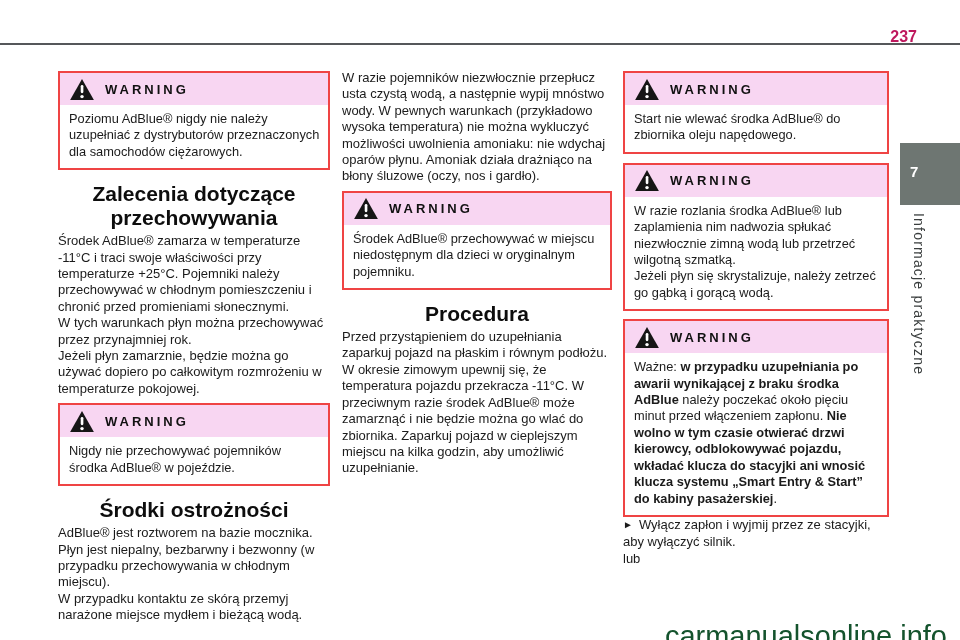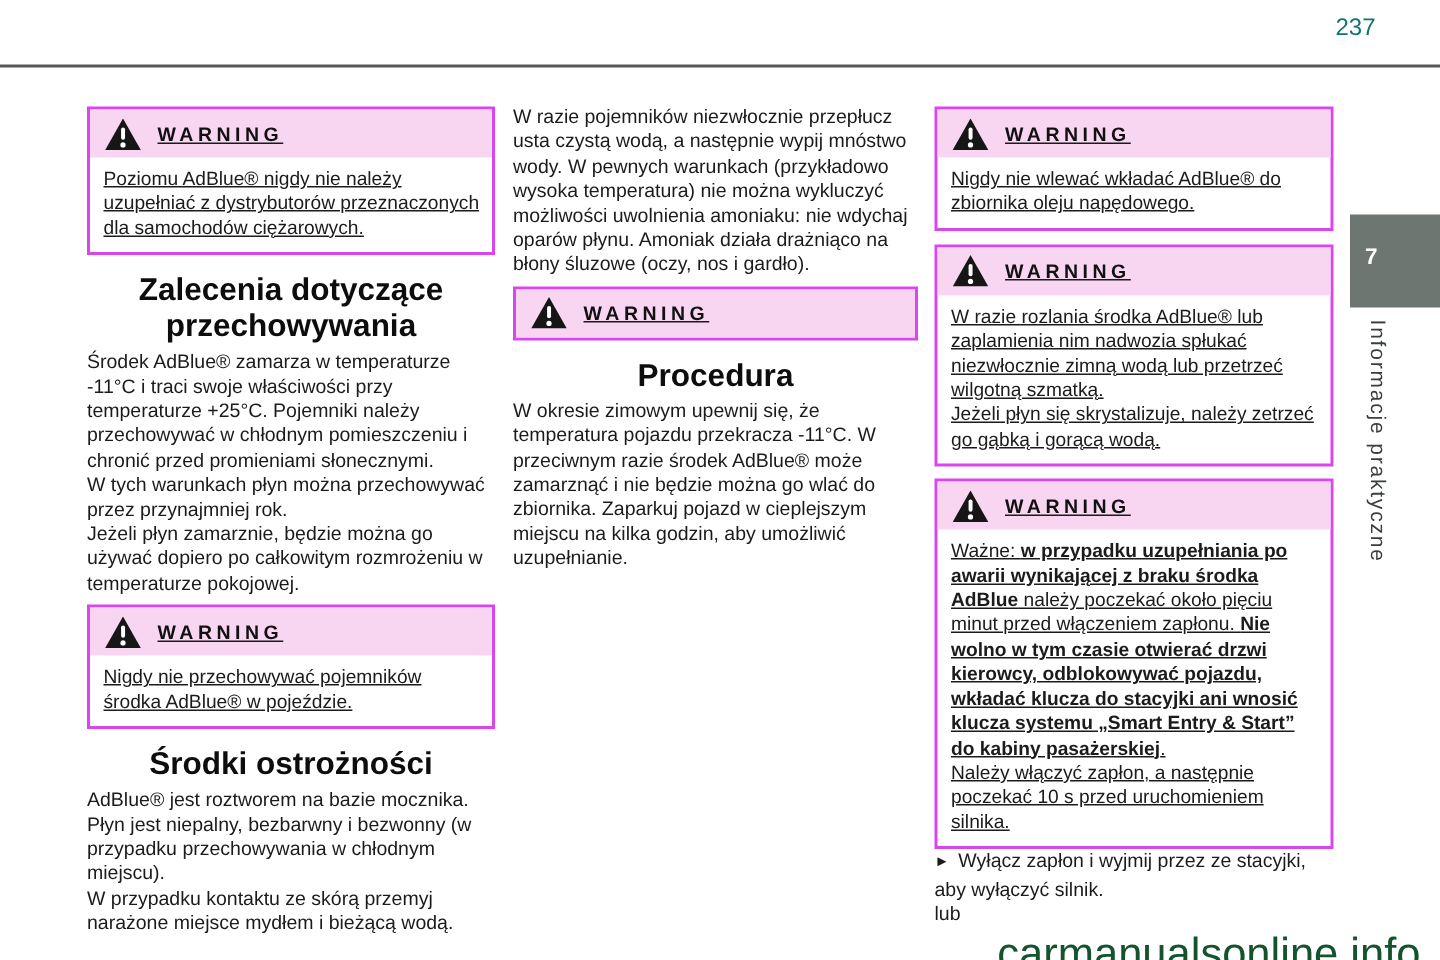--- a/index.html
+++ b/index.html
@@ -2,27 +2,27 @@
 <html><head>
 <meta charset="utf-8">
 <style>
   html,body{margin:0;padding:0;}
   body{
     width:960px;height:640px;position:relative;overflow:hidden;
     background:#ffffff;color:#1b1b1b;
     font-family:"Liberation Sans","DejaVu Sans",sans-serif;
   }
   .rule{position:absolute;left:0;top:43px;width:960px;height:2px;background:#55575a;}
-  .pagenum{position:absolute;top:10px;left:857px;width:60px;text-align:right;
-    font-size:16px;font-weight:normal;color:#0f766e;}
+  .pagenum{position:absolute;top:28px;left:857px;width:60px;text-align:right;
+    font-size:16px;font-weight:bold;color:#be185d;}
   .col{position:absolute;top:71px;display:flex;flex-direction:column;}
   #col1{left:58px;width:272px;}
   #col2{left:342px;width:270px;top:70px;}
   #col3{left:623px;width:266px;}
-  .wbox{border:2px solid #d946ef;background:#fff;text-decoration:underline;}
+  .wbox{border:2px solid #ef4444;background:#fff;}
   .whead{background:#f8d6f2;display:flex;align-items:center;gap:11px;padding:5px 10px;height:22px;}
   .whead svg{width:24px;height:21px;flex:0 0 auto;}
   .wtitle{font-size:13px;font-weight:bold;letter-spacing:3px;color:#111;}
   .wbody{padding:6px 8px 8px 9px;font-size:12.8px;line-height:16.4px;color:#1b1b1b;}
   .wbody p{margin:0;}
   h2{font-size:21px;line-height:24px;font-weight:bold;color:#0d0d0d;margin:12px 0 3px;text-align:center;}
   p.body{font-size:13px;line-height:16.4px;margin:0;}.mt6{margin-top:6px;}.mt8{margin-top:8px;}
   .mt9{margin-top:9px;}
   .b{font-weight:bold;}
   .arrow{font-size:10px;margin-right:6px;position:relative;top:-1px;}
@@ -82,38 +82,42 @@
 
   <div class="wbox mt6">
     <div class="whead">
       <svg viewBox="0 0 26 23">
           <path d="M13 0 L26 23 L0 23 Z" fill="#161616"></path>
           <rect x="11.6" y="6.5" width="2.9" height="9" rx="1.4" fill="#fff"></rect>
           <circle cx="13" cy="19.3" r="1.9" fill="#fff"></circle>
         </svg>
       <span class="wtitle">WARNING</span>
     </div>
+    <div class="wbody">
+      <p>Środek AdBlue® przechowywać w miejscu niedostępnym dla dzieci w oryginalnym pojemniku.</p>
+    </div>
   </div>
 
   <h2>Procedura</h2>
+  <p class="body">Przed przystąpieniem do uzupełniania zaparkuj pojazd na płaskim i równym podłożu.</p>
   <p class="body">W okresie zimowym upewnij się, że temperatura pojazdu przekracza -11°C. W przeciwnym razie środek AdBlue® może zamarznąć i nie będzie można go wlać do zbiornika. Zaparkuj pojazd w cieplejszym miejscu na kilka godzin, aby umożliwić uzupełnianie.</p>
 </div>
 
 <div class="col" id="col3">
   <div class="wbox">
     <div class="whead">
       <svg viewBox="0 0 26 23">
           <path d="M13 0 L26 23 L0 23 Z" fill="#161616"></path>
           <rect x="11.6" y="6.5" width="2.9" height="9" rx="1.4" fill="#fff"></rect>
           <circle cx="13" cy="19.3" r="1.9" fill="#fff"></circle>
         </svg>
       <span class="wtitle">WARNING</span>
     </div>
     <div class="wbody">
-      <p>Nigdy nie wlewać wkładać AdBlue® do zbiornika oleju napędowego.</p>
+      <p>Start nie wlewać środka AdBlue® do zbiornika oleju napędowego.</p>
     </div>
   </div>
 
   <div class="wbox mt9">
     <div class="whead">
       <svg viewBox="0 0 26 23">
           <path d="M13 0 L26 23 L0 23 Z" fill="#161616"></path>
           <rect x="11.6" y="6.5" width="2.9" height="9" rx="1.4" fill="#fff"></rect>
           <circle cx="13" cy="19.3" r="1.9" fill="#fff"></circle>
         </svg>
@@ -129,21 +133,20 @@
     <div class="whead">
       <svg viewBox="0 0 26 23">
           <path d="M13 0 L26 23 L0 23 Z" fill="#161616"></path>
           <rect x="11.6" y="6.5" width="2.9" height="9" rx="1.4" fill="#fff"></rect>
           <circle cx="13" cy="19.3" r="1.9" fill="#fff"></circle>
         </svg>
       <span class="wtitle">WARNING</span>
     </div>
     <div class="wbody">
       <p><span>Ważne: </span><span class="b">w przypadku uzupełniania po awarii wynikającej z braku środka AdBlue</span><span> należy poczekać około pięciu minut przed włączeniem zapłonu. </span><span class="b">Nie wolno w tym czasie otwierać drzwi kierowcy, odblokowywać pojazdu, wkładać klucza do stacyjki ani wnosić klucza systemu „Smart Entry &amp; Start” do kabiny pasażerskiej</span><span>.</span></p>
-      <p>Należy włączyć zapłon, a następnie poczekać 10 s przed uruchomieniem silnika.</p>
     </div>
   </div>
 
   <p class="body mt8"><span class="arrow">►</span><span>Wyłącz zapłon i wyjmij przez ze stacyjki, aby wyłączyć silnik.</span></p>
   <p class="body">lub</p>
 </div>
 
 <div class="tab">
   <span class="num">7</span>
 </div>

